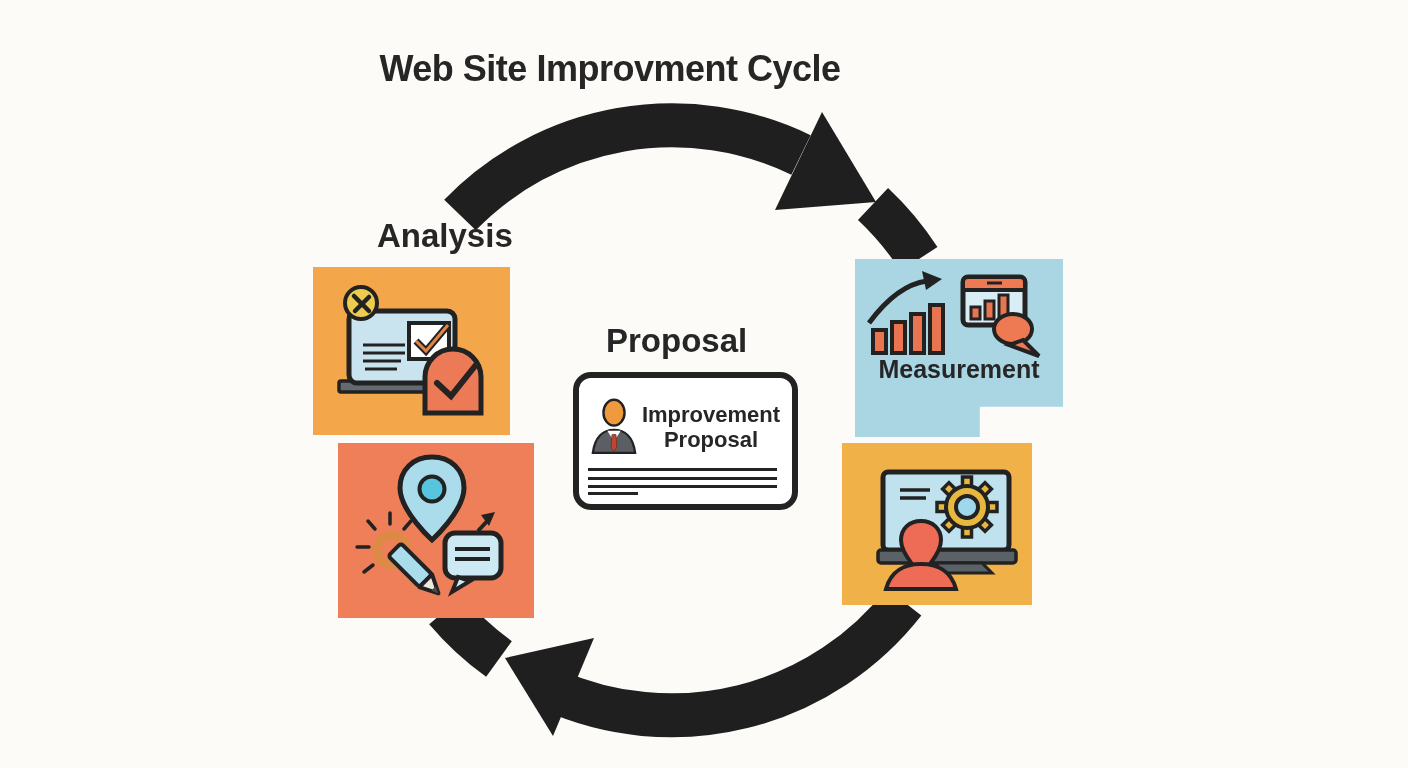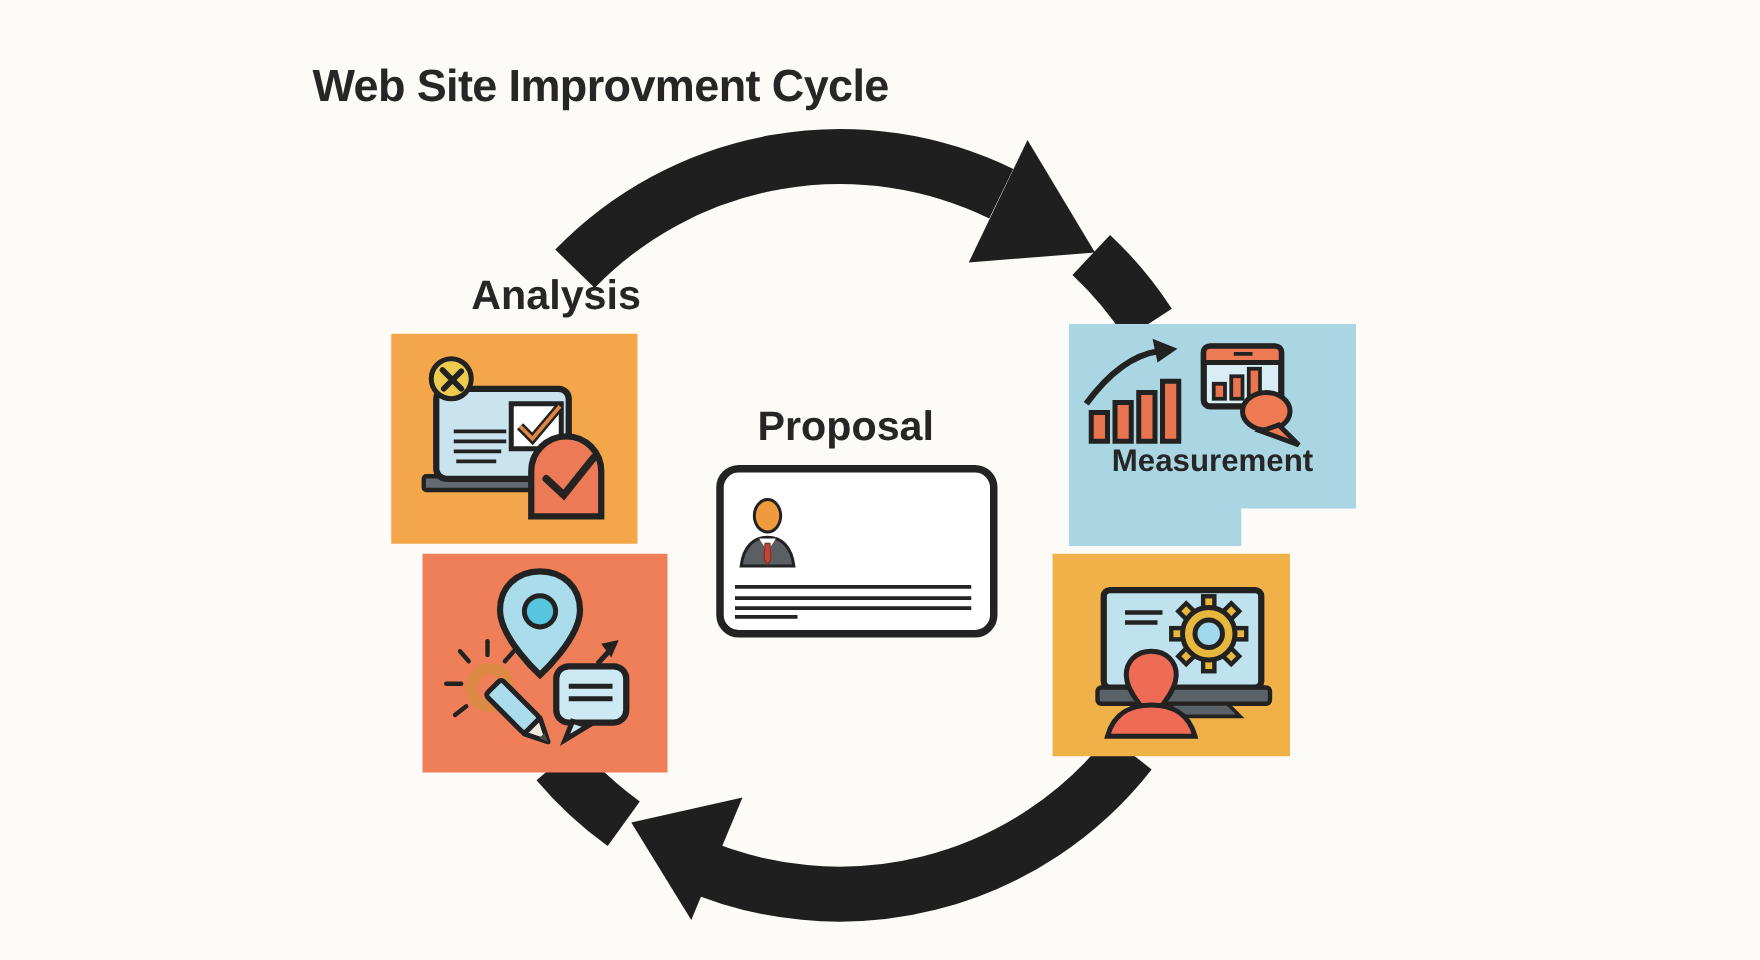--- a/index.html
+++ b/index.html
@@ -7,32 +7,32 @@
     width:1408px;height:768px;position:relative;overflow:hidden;
     background:#fcfbf8;
     font-family:"Liberation Sans", sans-serif;
     color:#262626;
   }
   .abs{position:absolute;}
   
   #arrow-layer{position:absolute;left:0;top:0;z-index:1;}
   
   .page-title{
-    left:250px;top:48px;width:720px;text-align:left;
+    left:250px;top:48px;width:720px;text-align:center;
     font-size:36px;font-weight:700;letter-spacing:-.5px;z-index:3;
   }
   .stage-label{font-weight:700;z-index:3;margin-left:39px;}
   #label-analysis{left:338px;top:217px;font-size:33px;}
   #label-execution{left:567px;top:322px;font-size:33px;}
   
   .stage-box{z-index:2;}
   #box-analysis{left:313px;top:267px;width:197px;height:168px;background:#f3a64a;}
   #box-discovery{left:338px;top:443px;width:196px;height:175px;background:#ef7f58;}
   #box-measurement{
-    left:855px;top:259px;width:230px;height:178px;background:#a9d6e2;
+    left:855px;top:259px;width:208px;height:178px;background:#a9d6e2;
     clip-path:polygon(0 0,100% 0,100% 83%,60% 83%,60% 100%,0 100%);
   }
   #box-config{left:842px;top:443px;width:190px;height:162px;background:#f0b148;}
   #measurement-text{
     left:0;top:96px;width:100%;text-align:center;
     font-size:25px;font-weight:700;color:#262626;
   }
   
   #proposal-card{
     left:573px;top:372px;width:213px;height:126px;
@@ -175,17 +175,18 @@
   </svg>
 </div>
 
 <div class="abs" id="proposal-card">
   <svg class="abs" id="proposal-person" width="46" height="58" viewBox="0 0 48 58">
     <ellipse cx="24" cy="14" rx="11" ry="13.5" fill="#f09a3e" stroke="#222" stroke-width="2.5"></ellipse>
     <path d="M2,56 c2,-17 11,-24 22,-24 11,0 20,7 22,24 z" fill="#5b5f64" stroke="#222" stroke-width="2.5"></path>
     <polygon points="17,33 31,33 24,44" fill="#ffffff"></polygon>
     <polygon points="22,37 26,37 27,50 24,55 21,50" fill="#bf4636" stroke="#803020" stroke-width="1"></polygon>
   </svg>
+  <div class="abs" id="proposal-title">Improvement Proposal</div>
   <div class="card-line l1"></div>
   <div class="card-line l2"></div>
   <div class="card-line l3"></div>
   <div class="card-line l4"></div>
 </div>
 
 </body></html>

